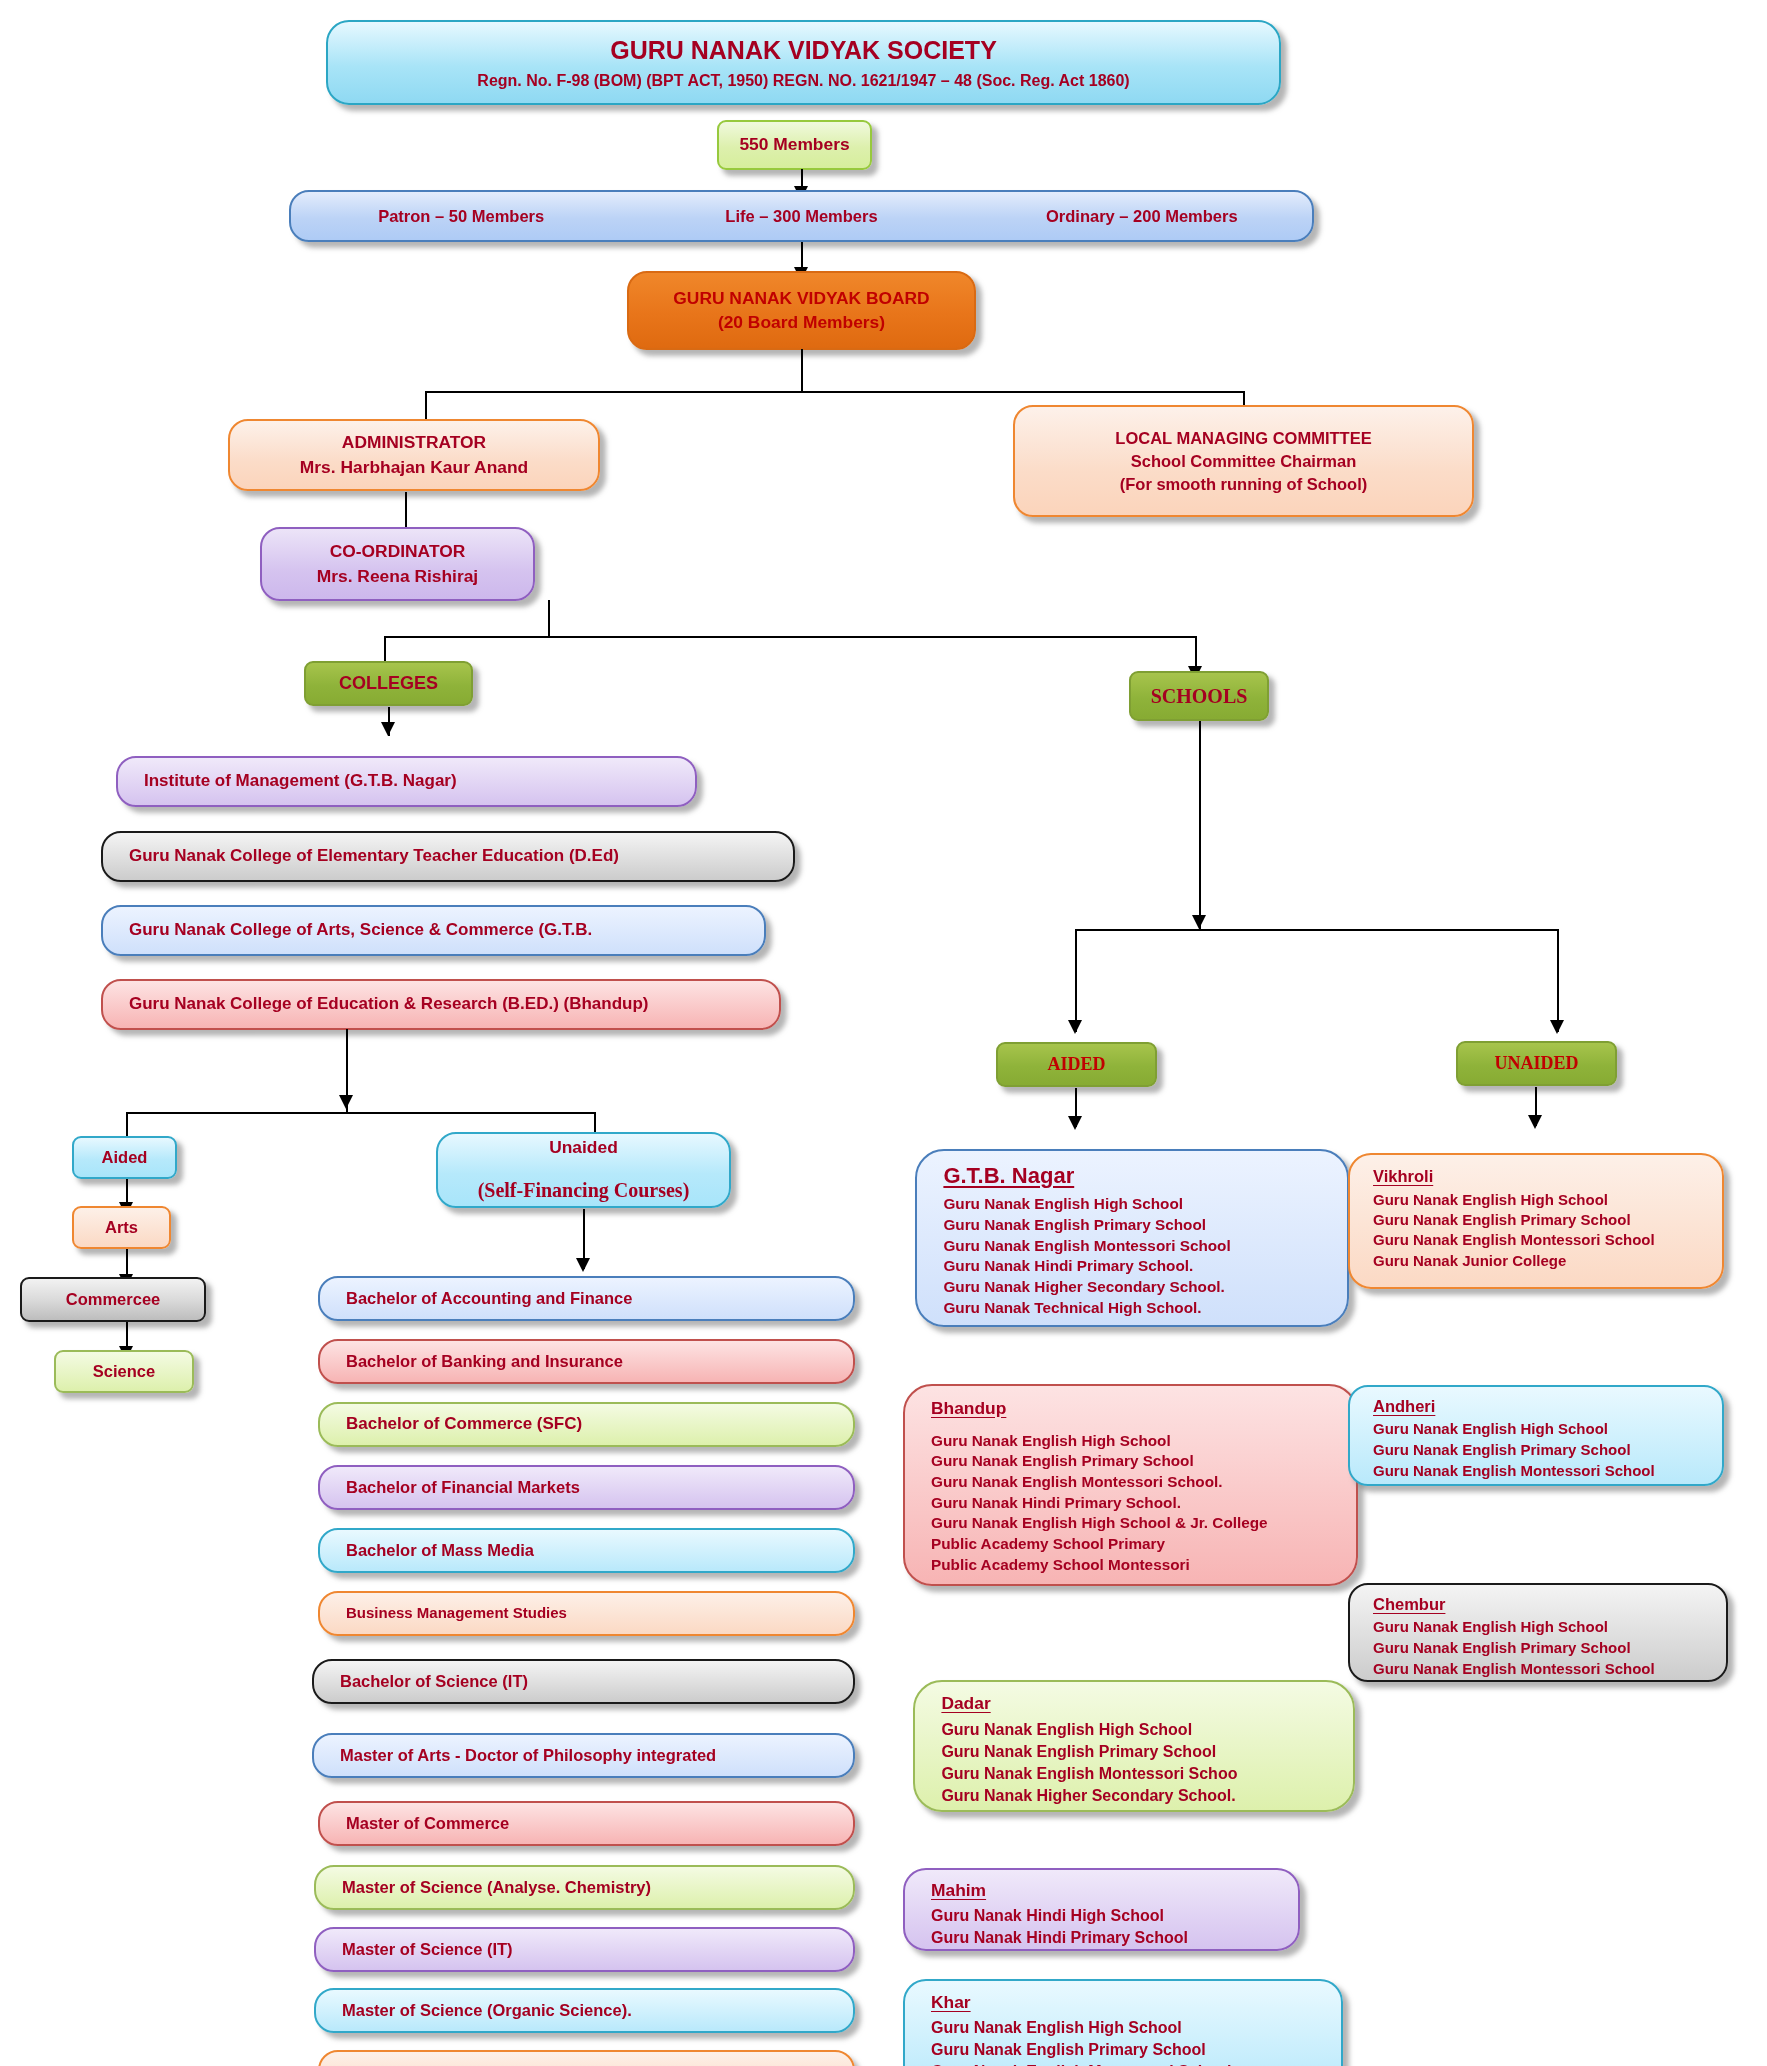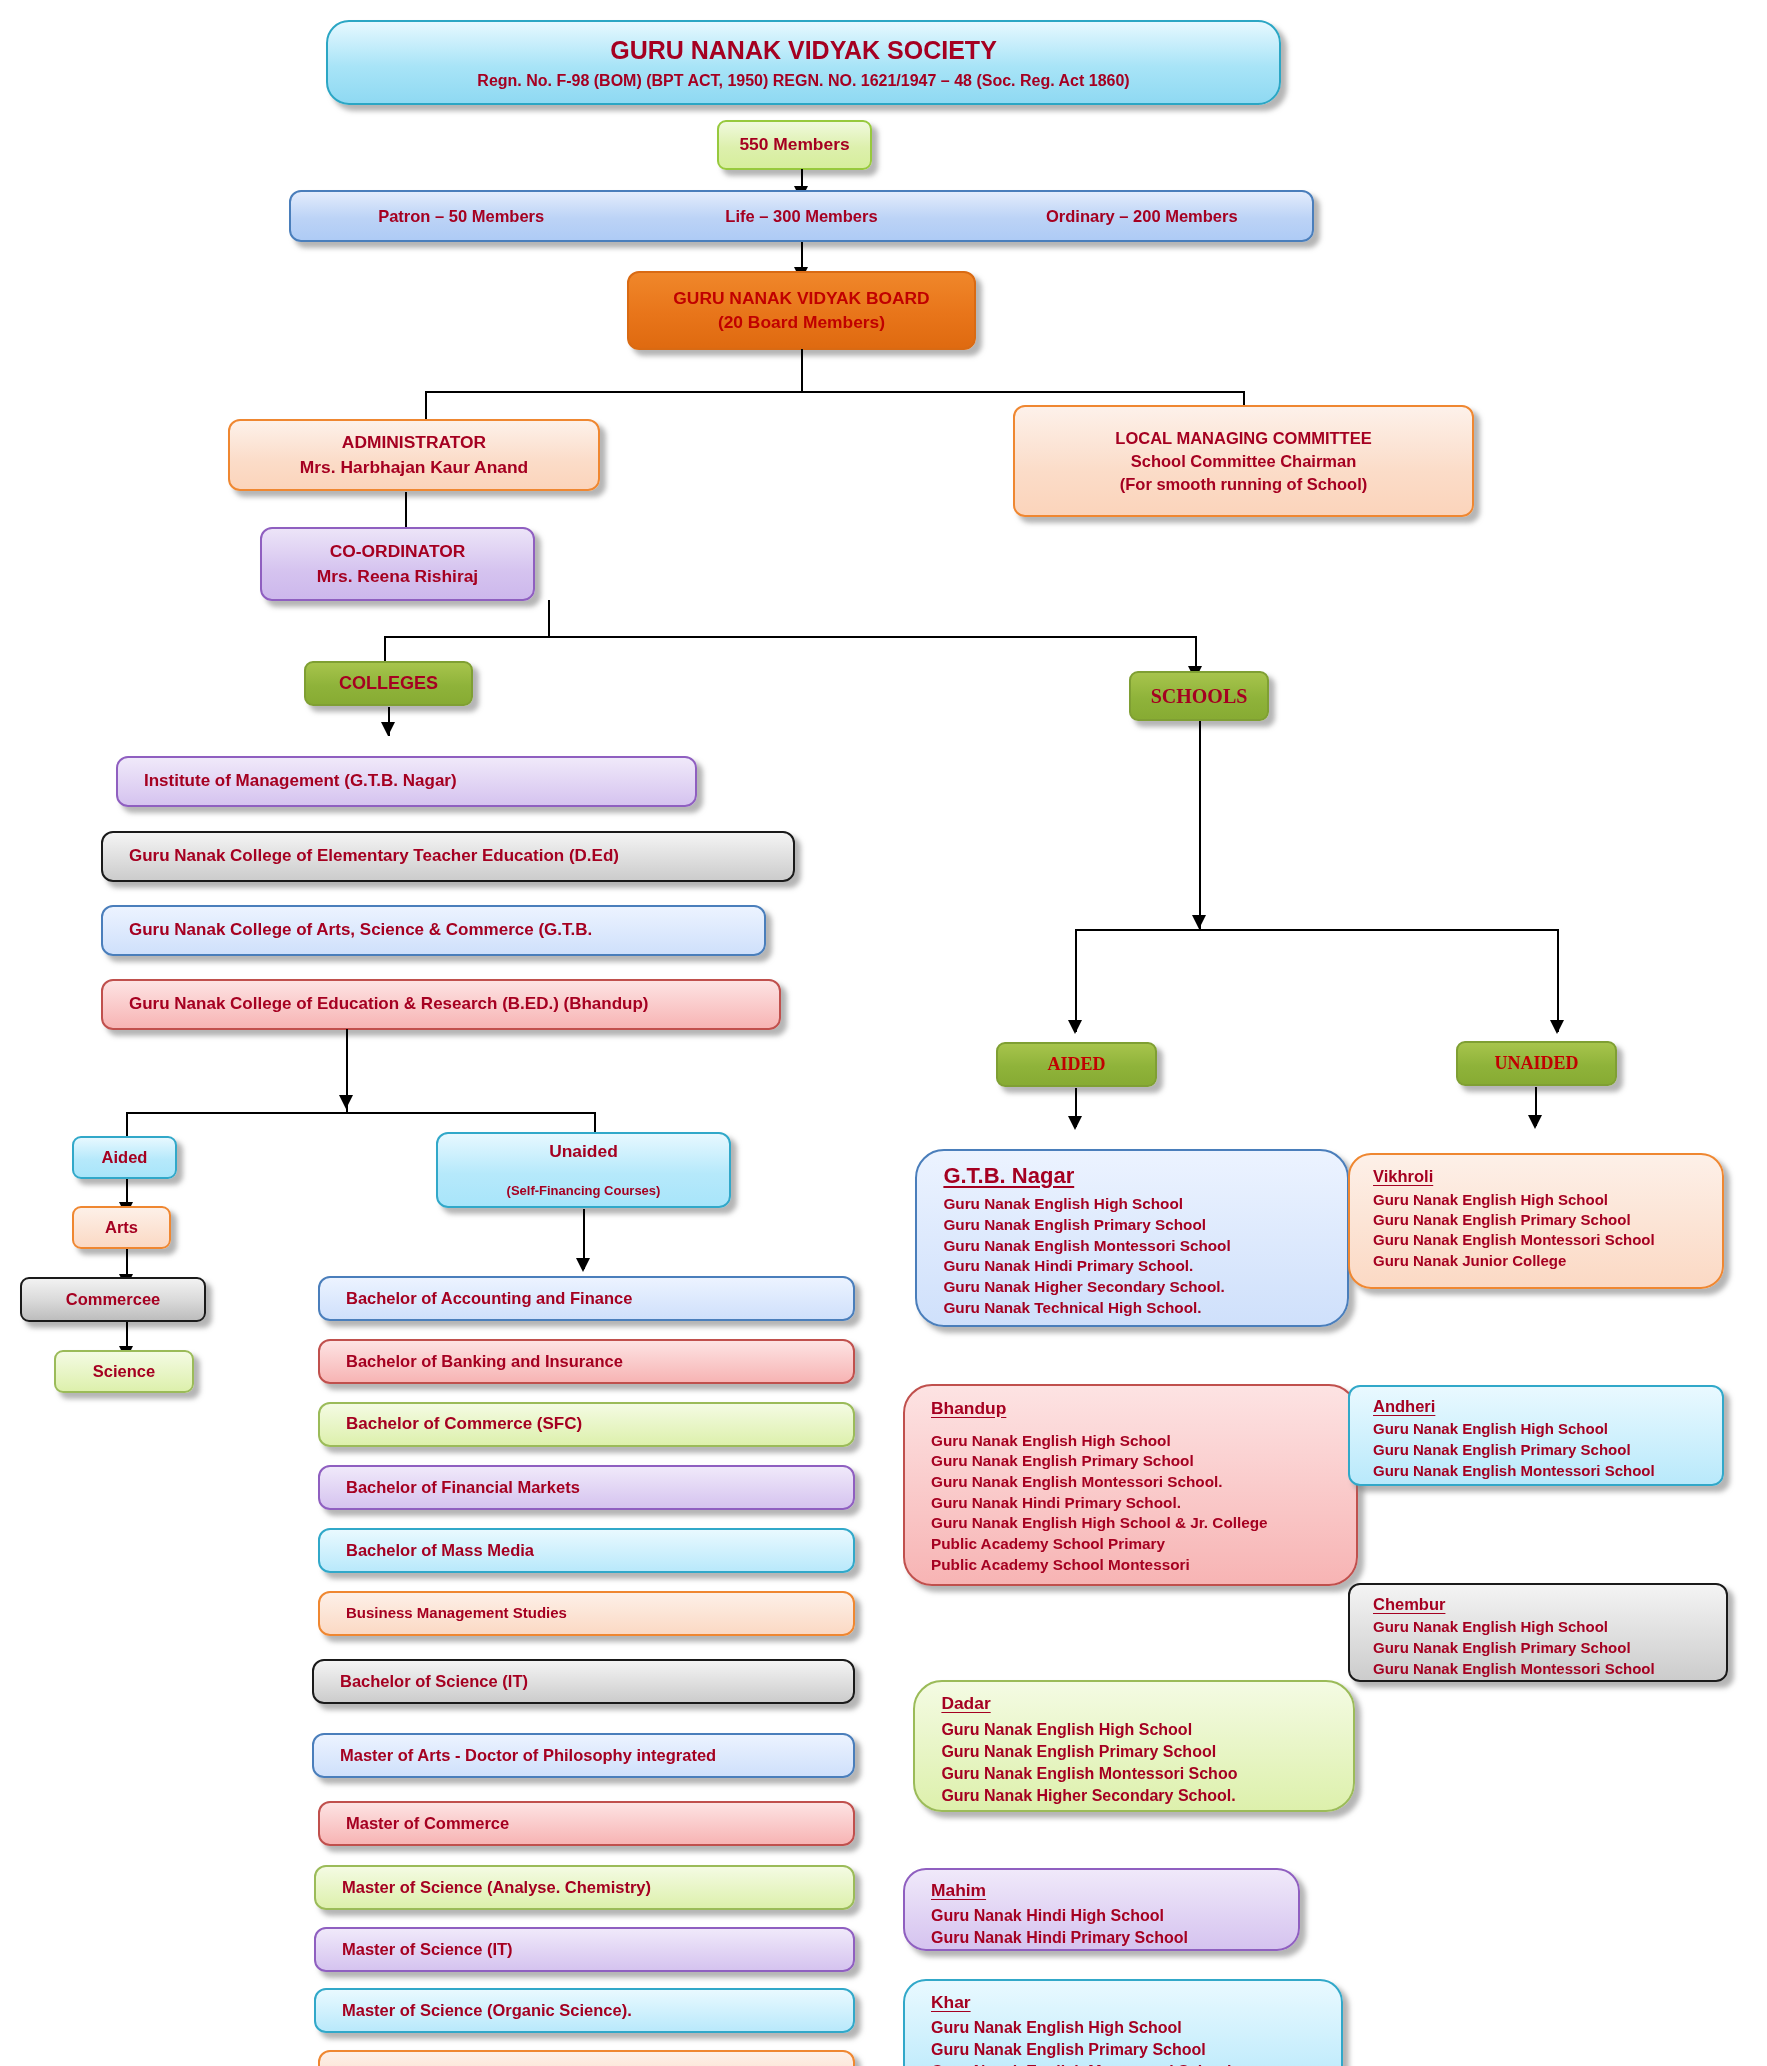--- a/index.html
+++ b/index.html
@@ -26,21 +26,21 @@
   .t-skyblue  {background:linear-gradient(180deg,#e7f8ff 0%,#b6e9fb 55%,#a8e5fa 100%);border:2.1px solid #31a8c9;}
   .t-lightblue{background:linear-gradient(180deg,#ecf3ff 0%,#cfe0fb 100%);border:2.1px solid #4a7ebb;}
   .t-softred  {background:linear-gradient(180deg,#fde3e3 0%,#f7b4b4 100%);border:2.1px solid #c0504d;}
   .t-softgrn  {background:linear-gradient(180deg,#f4fbe3 0%,#ddf0ac 100%);border:2.1px solid #9bbb59;}
   .t-softvio  {background:linear-gradient(180deg,#f0e9fa 0%,#d5c3ef 100%);border:2.1px solid #8f5fc0;}
   .t-softcyan {background:linear-gradient(180deg,#e9f9ff 0%,#b9e9fb 100%);border:2.1px solid #31a8c9;}
   .t-softpeach{background:linear-gradient(180deg,#fdf0e8 0%,#fbd9c4 100%);border:2.1px solid #ef8731;}
   .t-softgray {background:linear-gradient(180deg,#f4f4f4 0%,#cccccc 100%);border:2.1px solid #1a1a1a;}
 
   .r-sm{border-radius:9px;}
-  .r-md{border-radius:12px;}
+  .r-md{border-radius:20px;}
   .r-lg{border-radius:23px;}
   .r-xl{border-radius:29px;}
 
   
   .ln-v{position:absolute;width:1.7px;background:#000;}
   .ln-h{position:absolute;height:2.1px;background:#000;}
   .arw{position:absolute;width:0;height:0;border-left:7px solid transparent;
        border-right:7px solid transparent;border-top:14px solid #000;}
 
   .box-title{text-decoration:underline;text-underline-offset:2.5px;}
@@ -157,21 +157,21 @@
   </div>
   <div class="ln-v" style="left:126px;top:1322px;height:34px;"></div>
   <div class="arw" style="left:119px;top:1346px;"></div>
 
   <div class="node t-softgrn r-sm" style="left:54px;top:1350px;width:140px;height:43px;">
     <span class="ln" style="font-size:16.5px;">Science</span>
   </div>
 
   <div class="node t-skyblue r-md" style="left:436px;top:1132px;width:295px;height:76px;">
     <span class="ln" style="font-size:17.4px;">Unaided</span>
-    <span class="ln" style="font-size:13px;margin-top:20px;">(Self-Financing Courses)</span>
+    <span class="ln" style="font-size:20px;margin-top:20px;font-family:Liberation Serif, serif;">(Self-Financing Courses)</span>
   </div>
   <div class="ln-v" style="left:583px;top:1209px;height:60px;"></div>
   <div class="arw" style="left:576px;top:1258px;"></div>
 
   <div class="node t-lightblue r-md left pad-l" style="left:318px;top:1276px;width:537px;height:45px;">
     <span class="ln" style="font-size:16.5px;">Bachelor of Accounting and Finance</span>
   </div>
   <div class="node t-softred r-md left pad-l" style="left:318px;top:1339px;width:537px;height:45px;">
     <span class="ln" style="font-size:16.5px;">Bachelor of Banking and Insurance</span>
   </div>

